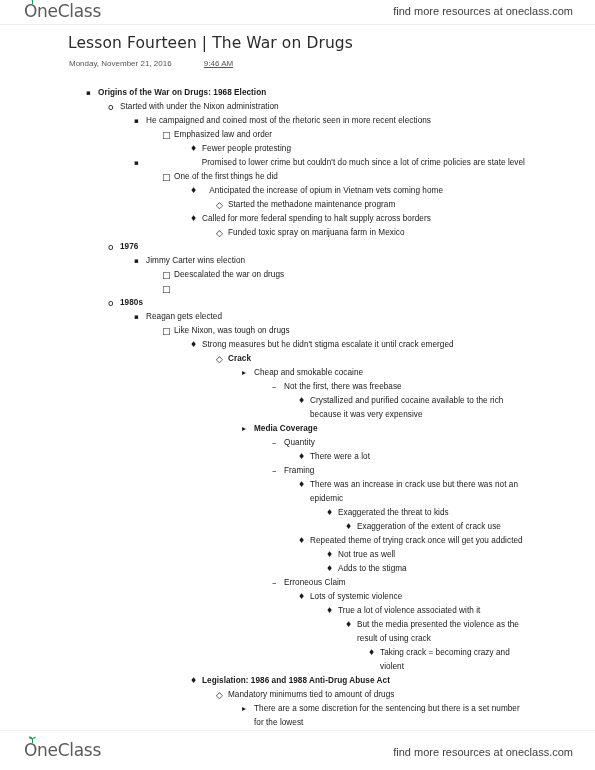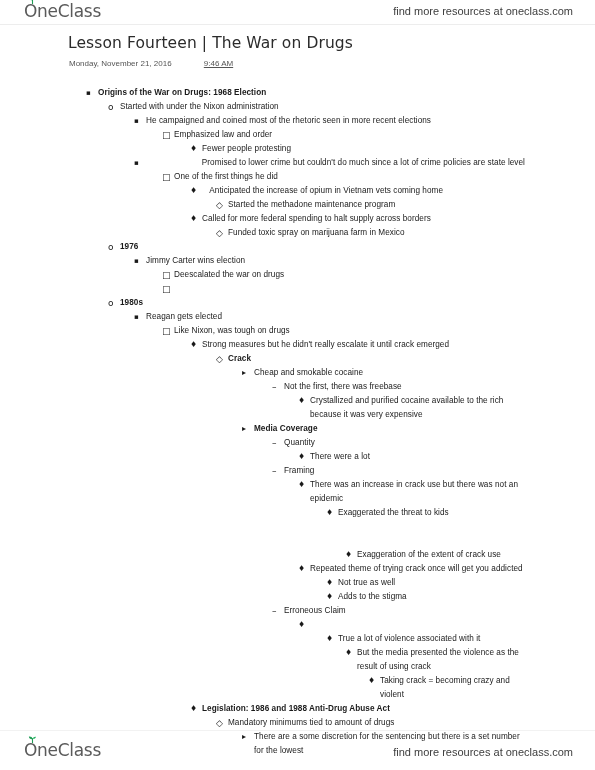--- a/index.html
+++ b/index.html
@@ -263,21 +263,21 @@
     <div class="outline-row">
       <span class="outline-bullet bt-sqfilled" style="left: 134px;">▪</span>
       <span class="outline-text" style="margin-left: 146px; max-width: 379px;">Reagan gets elected</span>
     </div>
     <div class="outline-row">
       <span class="outline-bullet bt-sqhollow" style="left: 162px;">□</span>
       <span class="outline-text" style="margin-left: 174px; max-width: 351px;">Like Nixon, was tough on drugs</span>
     </div>
     <div class="outline-row">
       <span class="outline-bullet bt-diamond" style="left: 190px;">♦</span>
-      <span class="outline-text" style="margin-left: 202px; max-width: 323px;">Strong measures but he didn't really escalate it until crack emerged</span>
+      <span class="outline-text" style="margin-left: 202px; max-width: 323px;">Strong measures but he didn't stigma escalate it until crack emerged</span>
     </div>
     <div class="outline-row bold">
       <span class="outline-bullet bt-dhollow" style="left: 216px;">◇</span>
       <span class="outline-text" style="margin-left: 228px; max-width: 297px;">Crack</span>
     </div>
     <div class="outline-row">
       <span class="outline-bullet bt-triangle" style="left: 242px;">▸</span>
       <span class="outline-text" style="margin-left: 254px; max-width: 271px;">Cheap and smokable cocaine</span>
     </div>
     <div class="outline-row">
@@ -307,40 +307,41 @@
     <div class="outline-row">
       <span class="outline-bullet bt-dot" style="left: 298px;">♦</span>
       <span class="outline-text" style="margin-left: 310px; max-width: 215px;">There was an increase in crack use but there was not an epidemic</span>
     </div>
     <div class="outline-row">
       <span class="outline-bullet bt-dot" style="left: 326px;">♦</span>
       <span class="outline-text" style="margin-left: 338px; max-width: 187px;">Exaggerated the threat to kids</span>
     </div>
     <div class="outline-row">
       <span class="outline-bullet bt-dot" style="left: 345px;">♦</span>
-      <span class="outline-text" style="margin-left: 357px; max-width: 168px; margin-top: 28px;">Exaggeration of the extent of crack use</span>
+      <span class="outline-text" style="margin-left: 357px; max-width: 168px;">Exaggeration of the extent of crack use</span>
     </div>
     <div class="outline-row">
       <span class="outline-bullet bt-dot" style="left: 298px;">♦</span>
       <span class="outline-text" style="margin-left: 310px; max-width: 215px;">Repeated theme of trying crack once will get you addicted</span>
     </div>
     <div class="outline-row">
       <span class="outline-bullet bt-dot" style="left: 326px;">♦</span>
       <span class="outline-text" style="margin-left: 338px; max-width: 187px;">Not true as well</span>
     </div>
     <div class="outline-row">
       <span class="outline-bullet bt-dot" style="left: 326px;">♦</span>
       <span class="outline-text" style="margin-left: 338px; max-width: 187px;">Adds to the stigma</span>
     </div>
     <div class="outline-row">
       <span class="outline-bullet bt-dash" style="left: 272px;">–</span>
       <span class="outline-text" style="margin-left: 284px; max-width: 241px;">Erroneous Claim</span>
     </div>
     <div class="outline-row">
       <span class="outline-bullet bt-dot" style="left: 298px;">♦</span>
+      <span class="outline-text" style="margin-left: 310px; max-width: 215px;">Lots of systemic violence</span>
     </div>
     <div class="outline-row">
       <span class="outline-bullet bt-dot" style="left: 326px;">♦</span>
       <span class="outline-text" style="margin-left: 338px; max-width: 187px;">True a lot of violence associated with it</span>
     </div>
     <div class="outline-row">
       <span class="outline-bullet bt-dot" style="left: 345px;">♦</span>
       <span class="outline-text" style="margin-left: 357px; max-width: 168px;">But the media presented the violence as the result of using crack</span>
     </div>
     <div class="outline-row">

